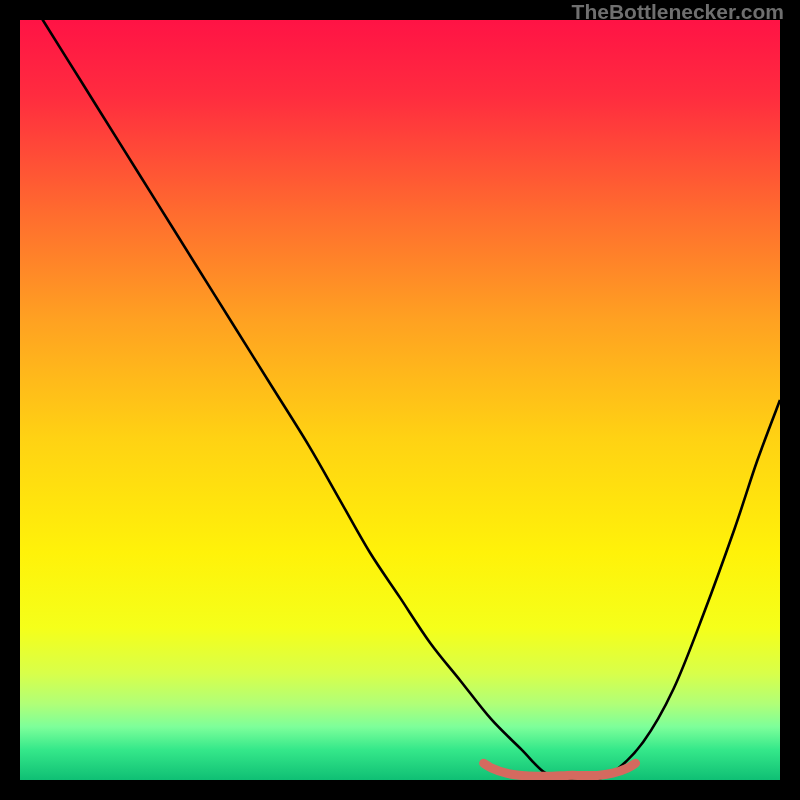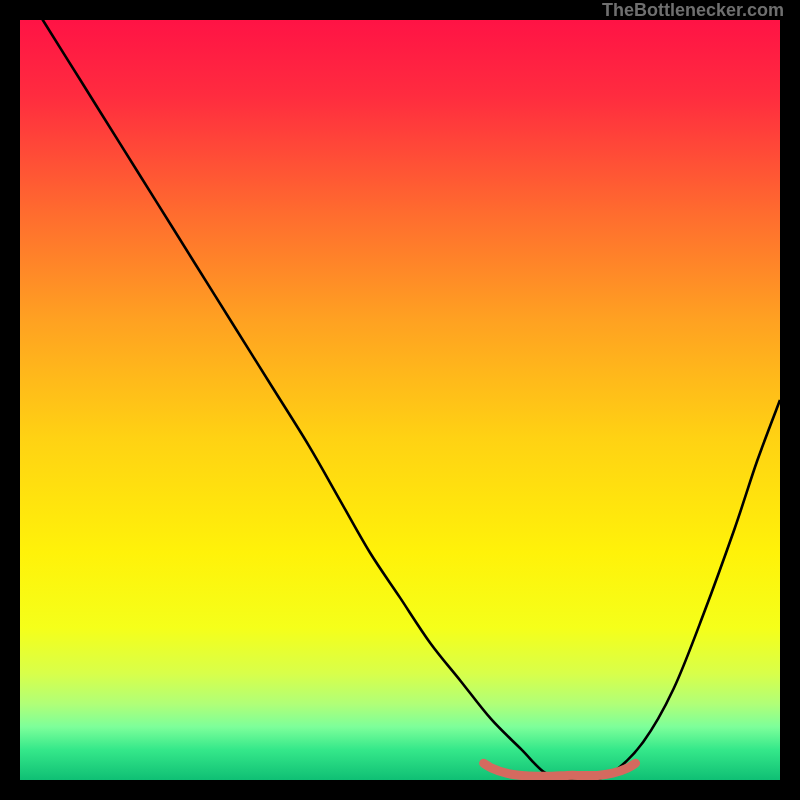--- a/index.html
+++ b/index.html
@@ -31,21 +31,21 @@
     left: 0;
     top: 0;
     width: 100%;
     height: 100%;
   }
   .credit {
     position: absolute;
     color: #6f6f6f;
     font-family: Arial, Helvetica, sans-serif;
     font-weight: 700;
-    font-size: 18px;
+    font-size: 21px;
     z-index: 20;
   }
   svg.curve {
     position: absolute;
     left: 0;
     top: 0;
     width: 760px;
     height: 760px;
     z-index: 10;
   }

